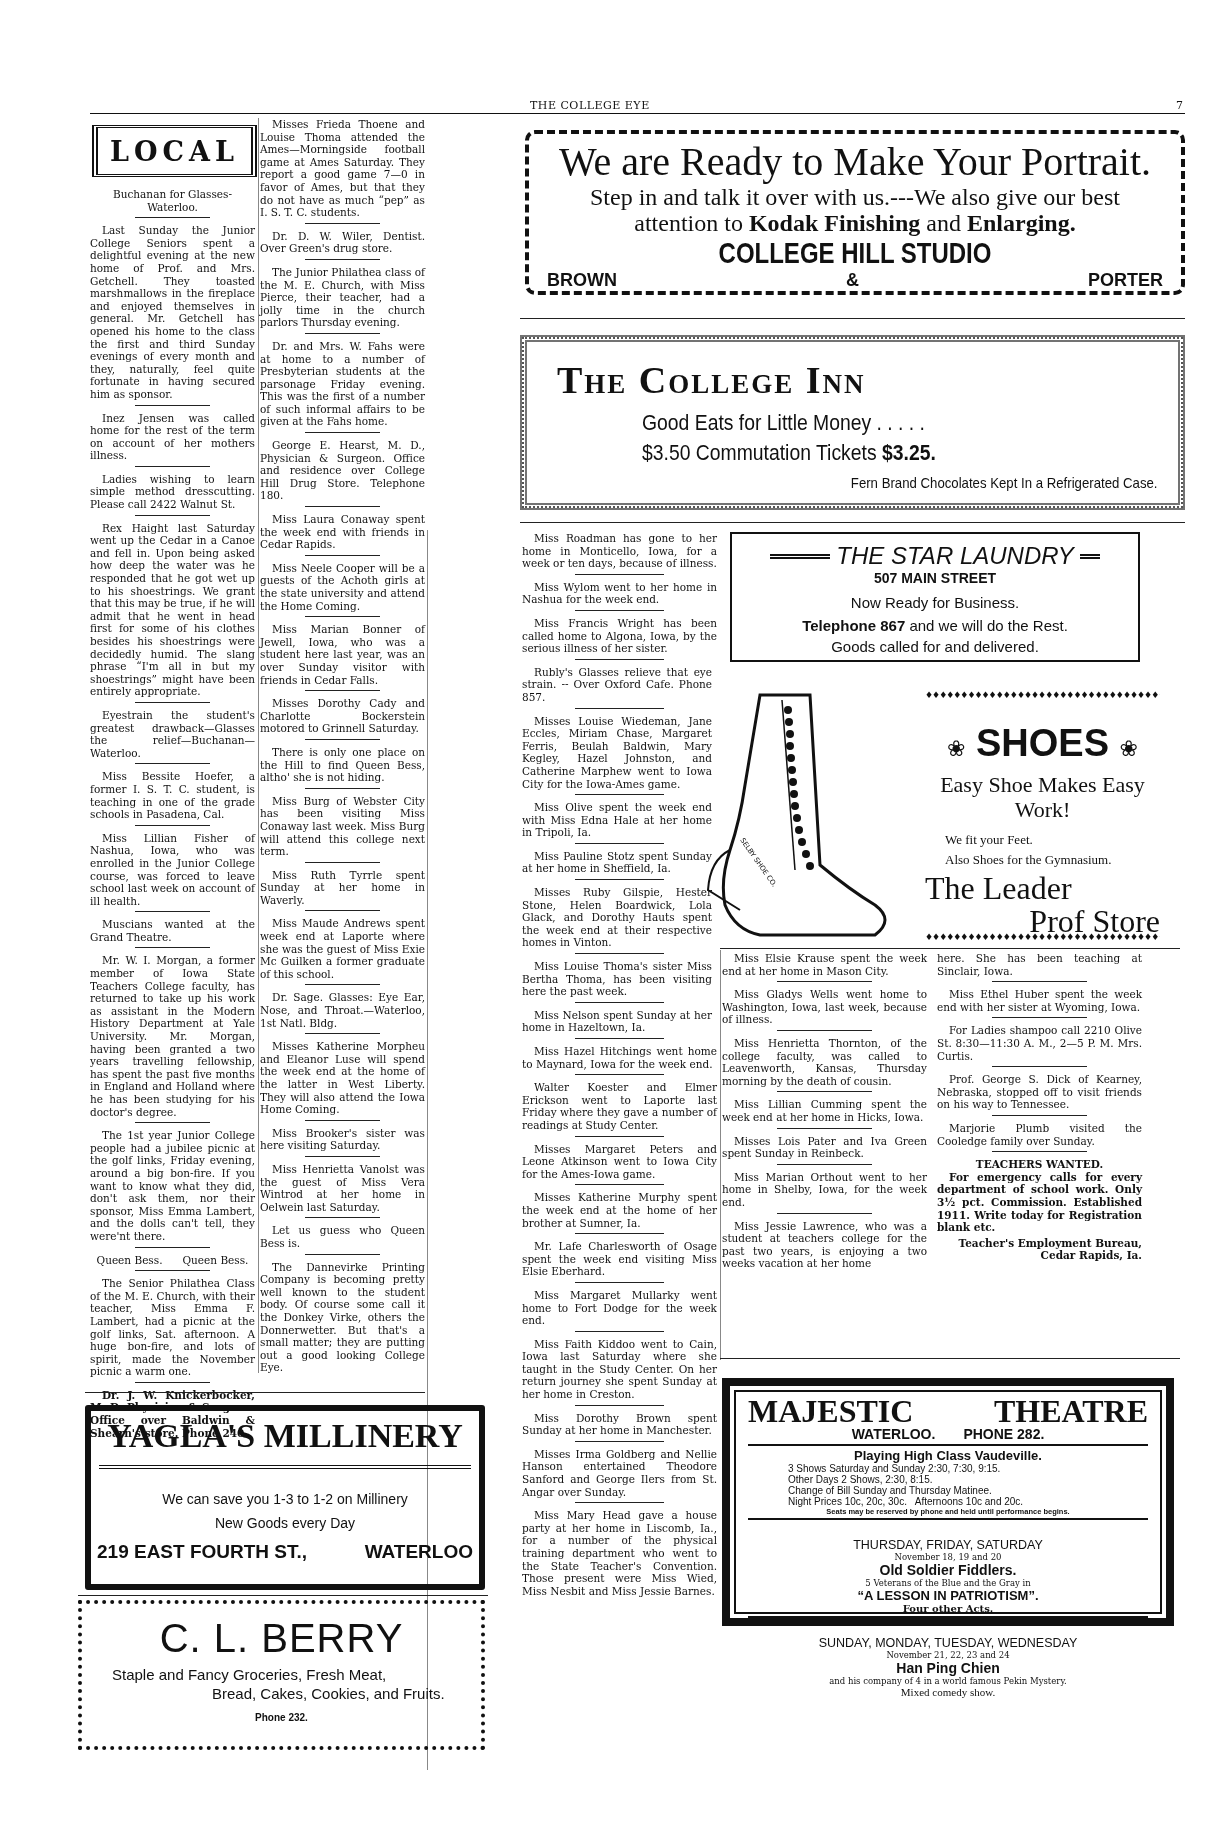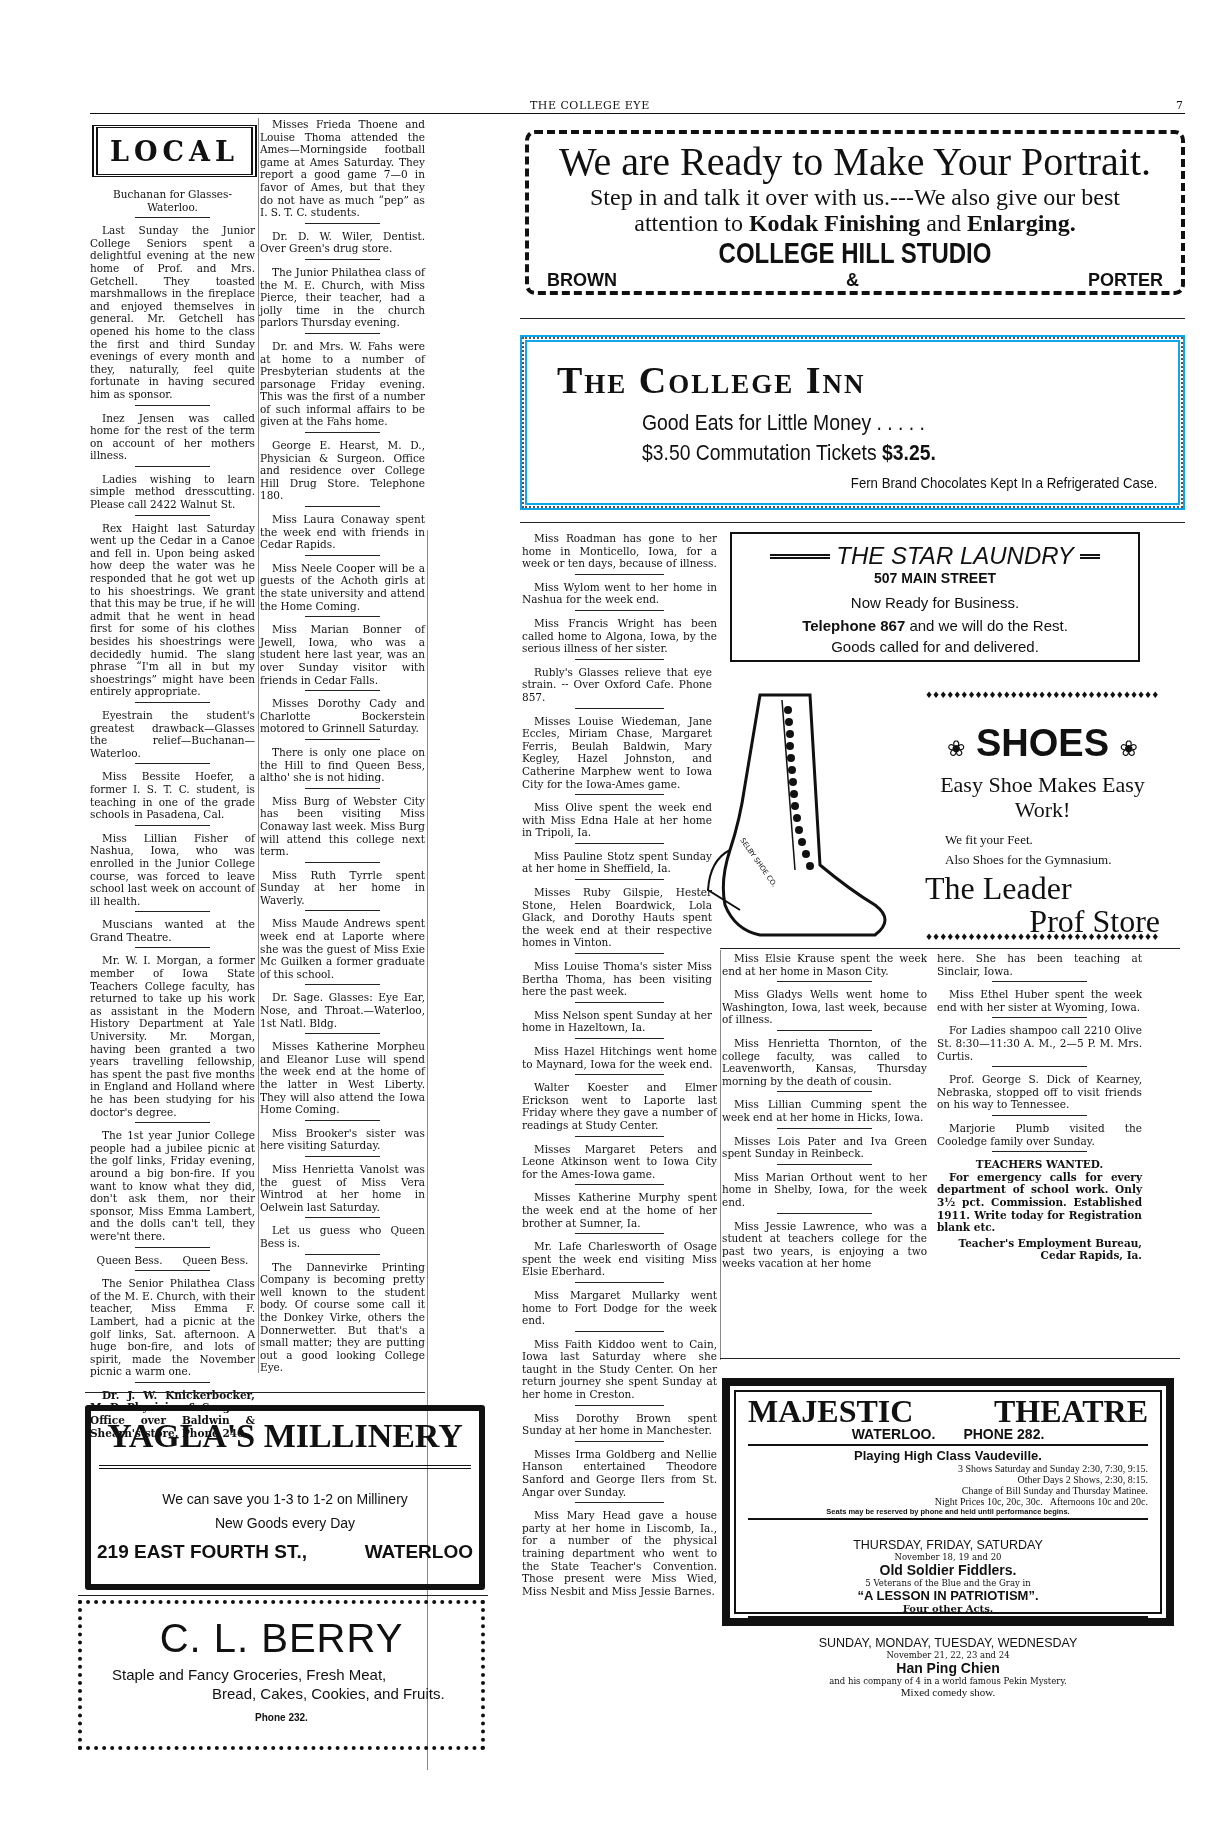--- a/index.html
+++ b/index.html
@@ -24,21 +24,21 @@
 
   
   .studio-ad { left: 525px; top: 130px; width: 660px; height: 165px; border: 4px dashed #111; border-radius: 10px; text-align: center; font-family: "Liberation Serif", serif; }
   .studio-ad .l1 { font-size: 40px; line-height: 44px; margin-top: 6px; }
   .studio-ad .l2 { font-size: 24px; line-height: 26px; }
   .studio-ad .l3 { font-size: 24px; line-height: 26px; }
   .studio-ad .l4 { font-family: "Liberation Sans", sans-serif; font-size: 30px; font-weight: bold; transform: scaleX(0.8); line-height: 34px; }
   .studio-ad .row { display:flex; justify-content: space-between; padding: 0 18px; font-family: "Liberation Sans", sans-serif; font-weight: bold; font-size: 18px; }
 
   
-  .inn-ad { left: 520px; top: 335px; width: 665px; height: 175px; border: 7px solid #0ea5e9; border-style: double; outline: 2px dotted #555; outline-offset: -4px; }
+  .inn-ad { left: 520px; top: 335px; width: 665px; height: 175px; border: 7px solid #737373; border-style: double; outline: 2px dotted #555; outline-offset: -4px; }
   .inn-ad .title { position:absolute; left: 30px; top: 16px; font-family: "Liberation Serif", serif; font-weight: bold; font-size: 38px; letter-spacing: 2px; font-variant: small-caps; }
   .inn-ad .l1 { position:absolute; left: 115px; top: 68px; font-family: "Liberation Sans", sans-serif; font-size: 22px; transform: scaleX(0.88); transform-origin: left; }
   .inn-ad .l2 { position:absolute; left: 115px; top: 98px; font-family: "Liberation Sans", sans-serif; font-size: 22px; transform: scaleX(0.88); transform-origin: left; }
   .inn-ad .l3 { position:absolute; right: 20px; top: 132px; font-family: "Liberation Sans", sans-serif; font-size: 15px; transform: scaleX(0.88); transform-origin: right; }
 
   
   .laundry-ad { left: 730px; top: 532px; width: 410px; height: 130px; border: 2px solid #111; text-align:center; }
   .laundry-ad .title { margin-top: 8px; font-family: "Liberation Sans", sans-serif; font-style: italic; font-size: 24px; display:flex; align-items:center; justify-content:center; gap:6px; }
   .laundry-ad .title .bars { display:inline-block; width: 60px; border-top: 5px double #111; }
   .laundry-ad .addr { font-family: "Liberation Sans", sans-serif; font-weight: bold; font-size: 14px; }
@@ -67,21 +67,21 @@
   .berry-ad .title { position:absolute; left: 0; width: 100%; top: 12px; text-align:center; font-family:"Liberation Sans", sans-serif; font-size: 40px; letter-spacing: 1px; }
   .berry-ad .l1 { position:absolute; left: 30px; top: 62px; font-family:"Liberation Sans", sans-serif; font-size: 15px; }
   .berry-ad .l2 { position:absolute; left: 130px; top: 81px; font-family:"Liberation Sans", sans-serif; font-size: 15px; }
   .berry-ad .l3 { position:absolute; left: 0; width: 100%; top: 108px; text-align:center; font-family:"Liberation Sans", sans-serif; font-weight:bold; font-size: 10px; }
 
   
   .majestic-ad { left: 722px; top: 1378px; width: 452px; height: 248px; border: 8px solid #111; outline: 2px solid #111; outline-offset: -14px; text-align:center; padding: 10px 18px; }
   .majestic-ad .title { font-family: "Liberation Serif", serif; font-weight: bold; font-size: 32px; line-height: 30px; display:flex; justify-content: space-between; }
   .majestic-ad .sub { font-family: "Liberation Sans", sans-serif; font-weight: bold; font-size: 14px; display:flex; justify-content:center; gap: 28px; border-bottom: 2px solid #111; padding-bottom: 2px; }
   .majestic-ad .playing { font-family: "Liberation Sans", sans-serif; font-weight:bold; font-size: 13px; margin-top: 2px; }
-  .majestic-ad .info { font-family: Liberation Serif, serif; font-size: 10px; line-height: 11px; text-align:right; padding-left: 40px; }
+  .majestic-ad .info { font-family: Liberation Sans, sans-serif; font-size: 10px; line-height: 11px; text-align:left; padding-left: 40px; }
   .majestic-ad .seats { font-family: "Liberation Sans", sans-serif; font-weight: bold; font-size: 7.5px; border-bottom: 2px solid #111; padding-bottom: 2px; }
   .majestic-ad .days { font-family: Liberation Sans, sans-serif; font-size: 12.5px; margin-top: 18px; }
   .majestic-ad .date { font-family: "DejaVu Serif", serif; font-size: 8.5px; }
   .majestic-ad .act { font-family: "Liberation Sans", sans-serif; font-weight:bold; font-size: 14px; }
   .majestic-ad .small { font-family: "DejaVu Serif", serif; font-size: 8.5px; }
   .majestic-ad .act2 { font-family: "Liberation Sans", sans-serif; font-weight:bold; font-size: 13px; }
   .majestic-ad .four { font-family: "DejaVu Serif", serif; font-weight: bold; font-size: 10px; border-bottom: 2px solid #111; padding-bottom: 2px; }
   .majestic-ad .mixed { font-family: "Liberation Serif", serif; font-size: 11px; }
 
   .hrule { position:absolute; border-top: 1px solid #222; }

